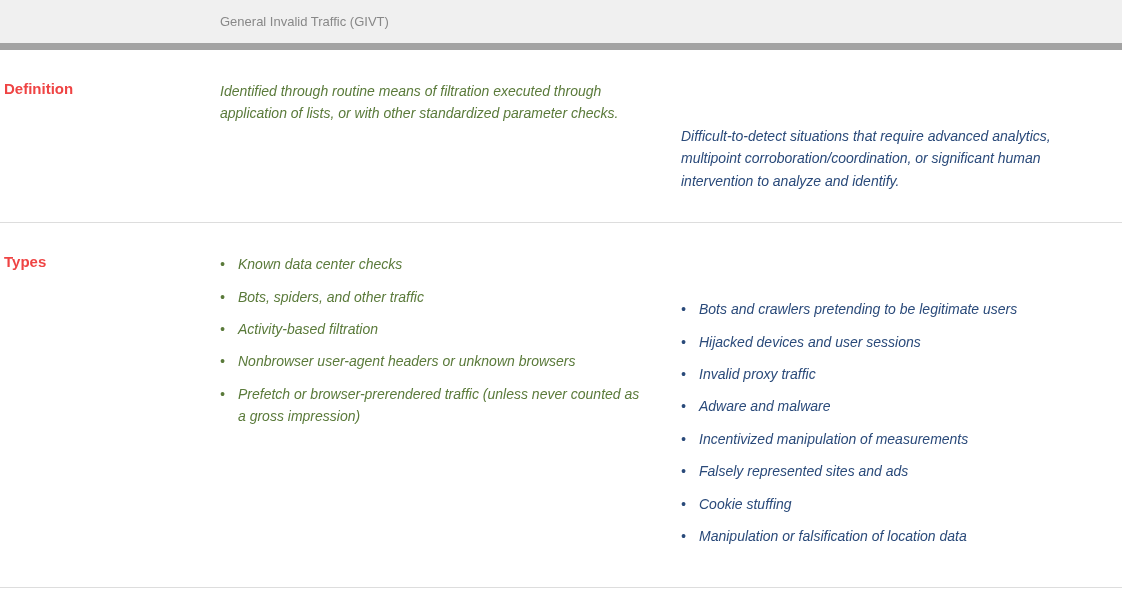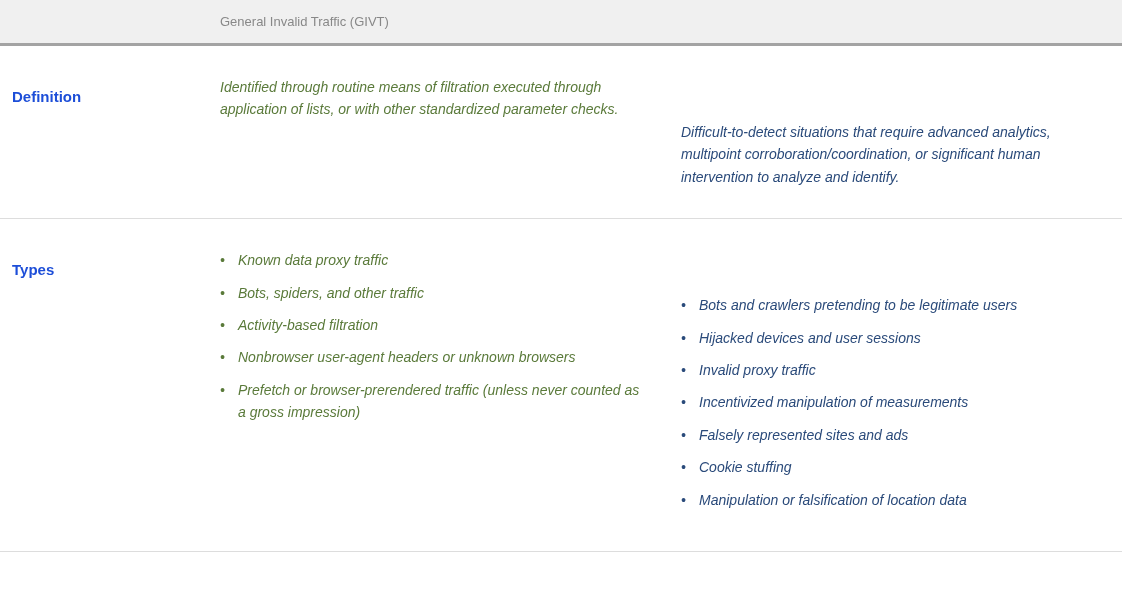--- a/index.html
+++ b/index.html
@@ -13,21 +13,21 @@
       font-size: 14px;
       background: #ffffff;
       color: #333;
       width: 1122px;
     }
 
     .header-row {
       background-color: #f0f0f0;
       display: grid;
       grid-template-columns: 200px 1fr 1fr;
-      border-bottom: 3px solid #a3a3a3;
+      border-bottom: 7px solid #a3a3a3;
     }
 
     .header-cell {
       padding: 14px 20px;
       font-size: 13px;
       color: #888;
       font-weight: normal;
     }
 
     .header-cell:first-child {
@@ -35,27 +35,26 @@
     }
 
     .body-row {
       display: grid;
       grid-template-columns: 200px 1fr 1fr;
       border-bottom: 1px solid #ddd;
       align-items: start;
     }
 
     .row-label {
-      padding: 30px 12px;
+      padding: 30px 4px;
       font-weight: bold;
       font-size: 15px;
-      color: #1d4ed8;
+      color: #ef4444;
       display: flex;
       align-items: flex-start;
-      margin-top: 12px;
     }
 
     .cell {
       padding: 30px 20px;
       font-size: 14px;
       line-height: 1.6;
       font-style: italic;
     }
 
     .cell-givt {
@@ -98,32 +97,33 @@
   <div class="row-label">Definition</div>
   <div class="cell cell-givt">Identified through routine means of filtration executed through application of lists, or with other standardized parameter checks.</div>
   <div class="cell cell-sivt">Difficult-to-detect situations that require advanced analytics, multipoint corroboration/coordination, or significant human intervention to analyze and identify.</div>
 </div>
 
 <div class="body-row">
   <div class="row-label">Types</div>
   <div class="cell cell-givt">
     <ul>
 
-    <li>Known data proxy traffic</li>
+    <li>Known data center checks</li>
         <li>Bots, spiders, and other traffic</li>
         <li>Activity-based filtration</li>
         <li>Nonbrowser user-agent headers or unknown browsers</li>
         <li>Prefetch or browser-prerendered traffic (unless never counted as a gross impression)</li>
       </ul>
   </div>
   <div class="cell cell-sivt">
     <ul>
 
     <li>Bots and crawlers pretending to be legitimate users</li>
         <li>Hijacked devices and user sessions</li>
         <li>Invalid proxy traffic</li>
+        <li>Adware and malware</li>
         <li>Incentivized manipulation of measurements</li>
         <li>Falsely represented sites and ads</li>
         <li>Cookie stuffing</li>
         <li>Manipulation or falsification of location data</li>
       </ul>
   </div>
 </div>
 
 </body></html>

